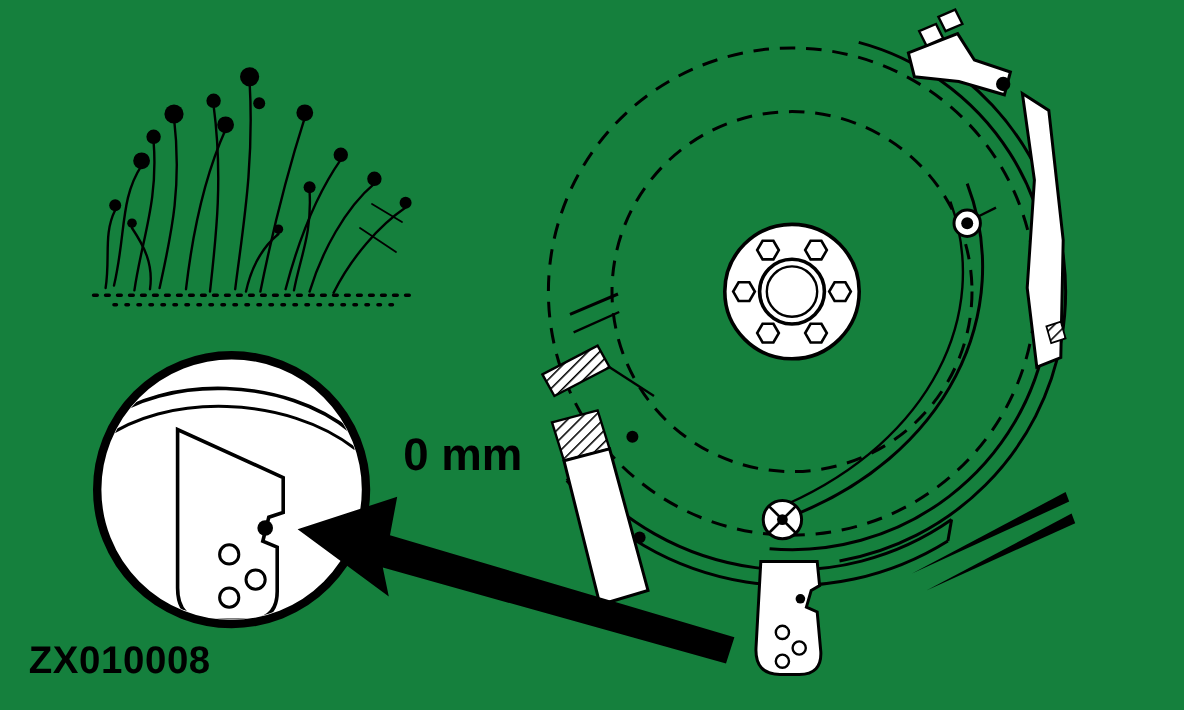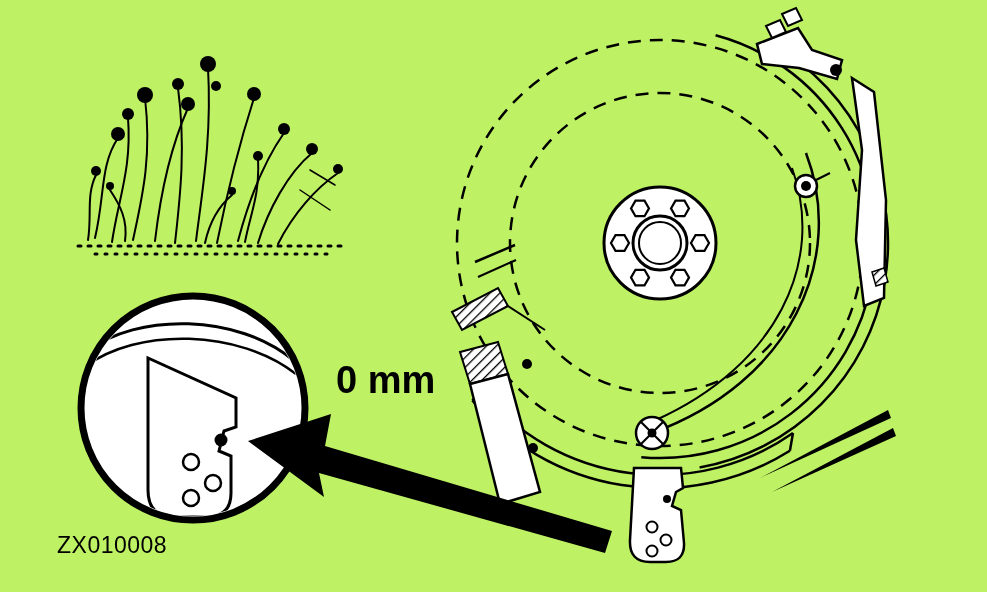--- a/index.html
+++ b/index.html
@@ -6,41 +6,40 @@
   html, body { margin: 0; padding: 0; }
   body {
     width: 987px; height: 592px;
     background: #ffffff;
     font-family: "Liberation Sans", sans-serif;
     color: #000000;
   }
   .page {
     position: relative;
     width: 987px; height: 592px;
-    background: #bef264;
+    background: #15803d;
     overflow: hidden;
   }
   .diagram-svg { position: absolute; left: 0; top: 0; }
   .callout-text {
     position: absolute;
     left: 336px; top: 358px;
     font-weight: 700;
     font-size: 38px;
     line-height: 44px;
     color: #000000;
     white-space: nowrap;
   }
   .figure-id {
     position: absolute;
     left: 24px; top: 532px;
-    font-weight: 400;
-    font-size: 23px;
+    font-weight: 700;
+    font-size: 32px;
     letter-spacing: 0.5px;
     color: #000000;
-    margin-left: 33px;
   }
 </style>
 </head>
 <body>
 
 <div class="page">
 
   <svg class="diagram-svg" width="987" height="592" viewBox="0 0 987 592" xmlns="http://www.w3.org/2000/svg">
     <defs>
       <pattern id="hatch" width="7" height="7" patternUnits="userSpaceOnUse" patternTransform="rotate(45)">

